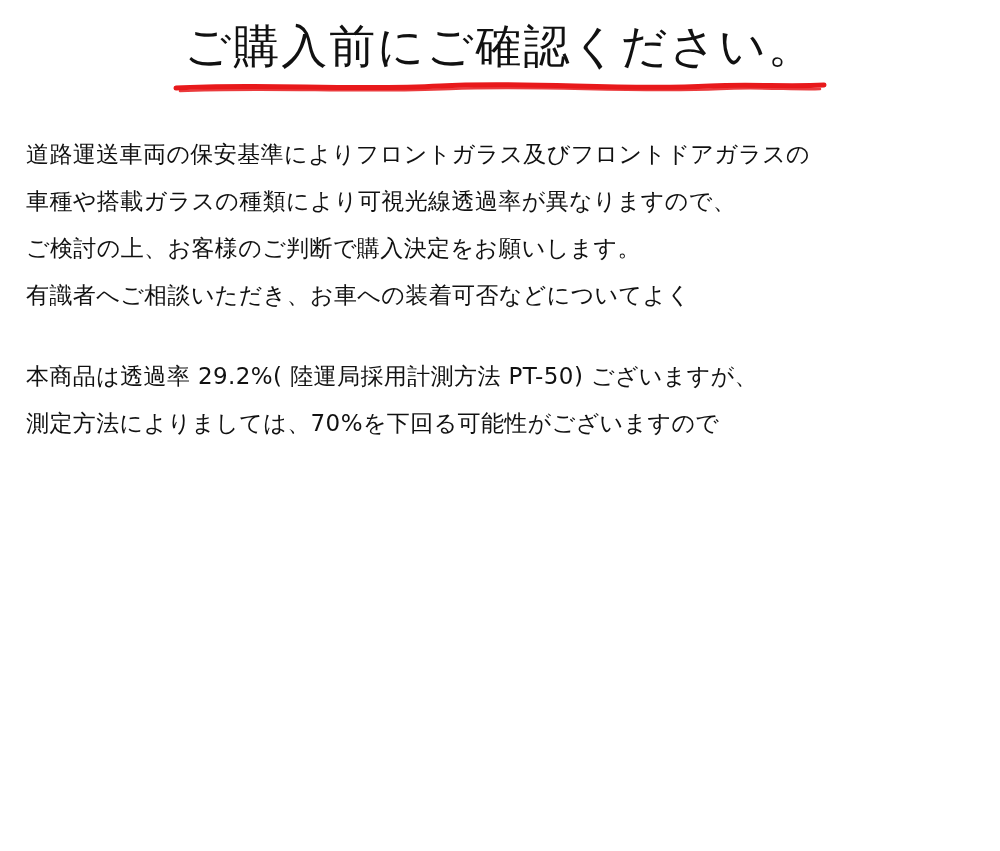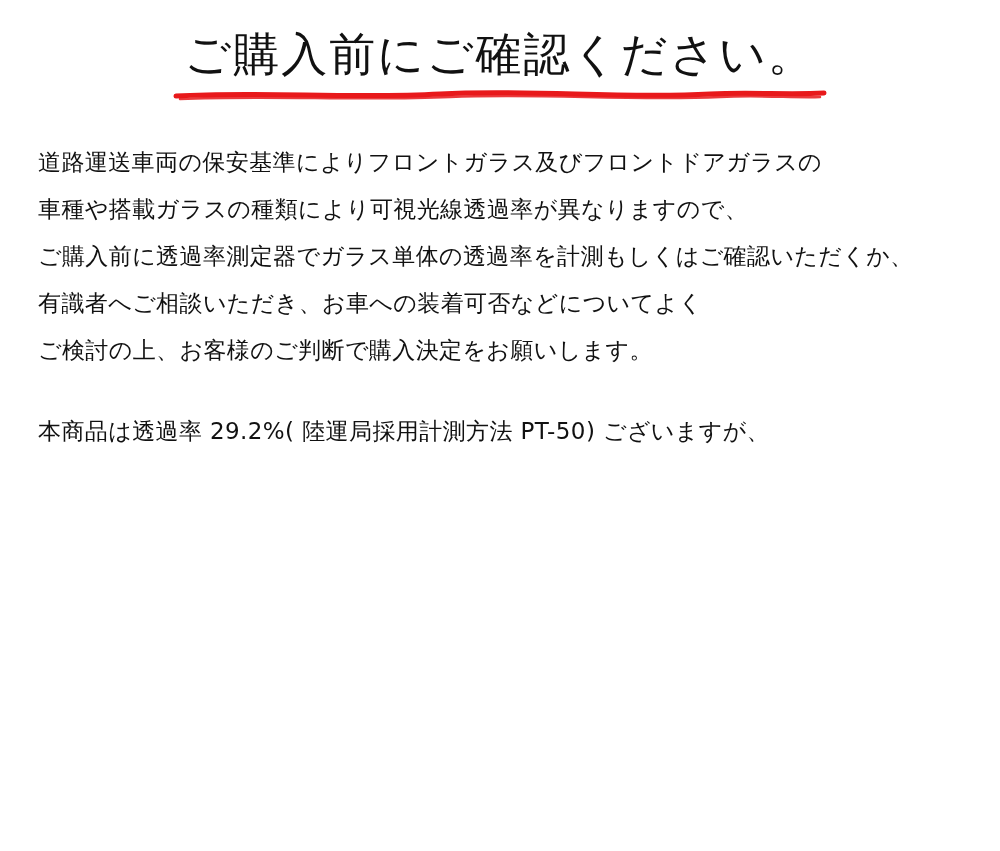--- a/index.html
+++ b/index.html
@@ -17,42 +17,42 @@
   }
   .page {
     width: 1000px;
     height: 851px;
     box-sizing: border-box;
     padding: 0;
     position: relative;
   }
   .title-block {
     text-align: center;
-    padding-top: 28px;
+    padding-top: 20px;
   }
   .title {
     font-size: 46px;
     line-height: 1.15;
     letter-spacing: 2px;
     font-weight: 400;
     color: #111111;
     font-family: "DejaVu Sans", "Liberation Sans", sans-serif;
   }
   .underline-wrap {
     width: 1000px;
     height: 18px;
     margin-top: 6px;
     position: relative;
   }
   .underline-wrap svg {
     display: block;
     margin: 0 auto;
   }
   .body-text {
-    margin: 34px 0 0 12px;
+    margin: 34px 0 0 0;
     padding: 0 18px 0 26px;
   }
   .para {
     margin: 0 0 0 0;
   }
   .para + .para {
     margin-top: 34px;
   }
   .line {
     font-size: 23px;
@@ -75,24 +75,24 @@
         <path d="M10,12 C100,8 190,14 280,10 C370,6 460,14 550,10 C590,8 625,11 650,10" fill="none" stroke="#e8191b" stroke-width="2.5" stroke-linecap="round" opacity="0.85"></path>
       </svg>
     </div>
   </div>
 
   <div class="body-text">
 
     <div class="para">
       <div class="line">道路運送車両の保安基準によりフロントガラス及びフロントドアガラスの</div>
       <div class="line">車種や搭載ガラスの種類により可視光線透過率が異なりますので、</div>
-      <div class="line">ご購入前に透過率測定器でガラス単体の透過率を計測もしくはご確認いただくか、</div>
+      <div class="line">ご検討の上、お客様のご判断で購入決定をお願いします。</div>
       <div class="line">有識者へご相談いただき、お車への装着可否などについてよく</div>
-      <div class="line">ご検討の上、お客様のご判断で購入決定をお願いします。</div>
     </div>
 
     <div class="para">
       <div class="line">本商品は透過率 29.2%( 陸運局採用計測方法 PT-50) ございますが、</div>
+      <div class="line">測定方法によりましては、70%を下回る可能性がございますので</div>
     </div>
 
 
   </div>
 </div>
 
 </body></html>

